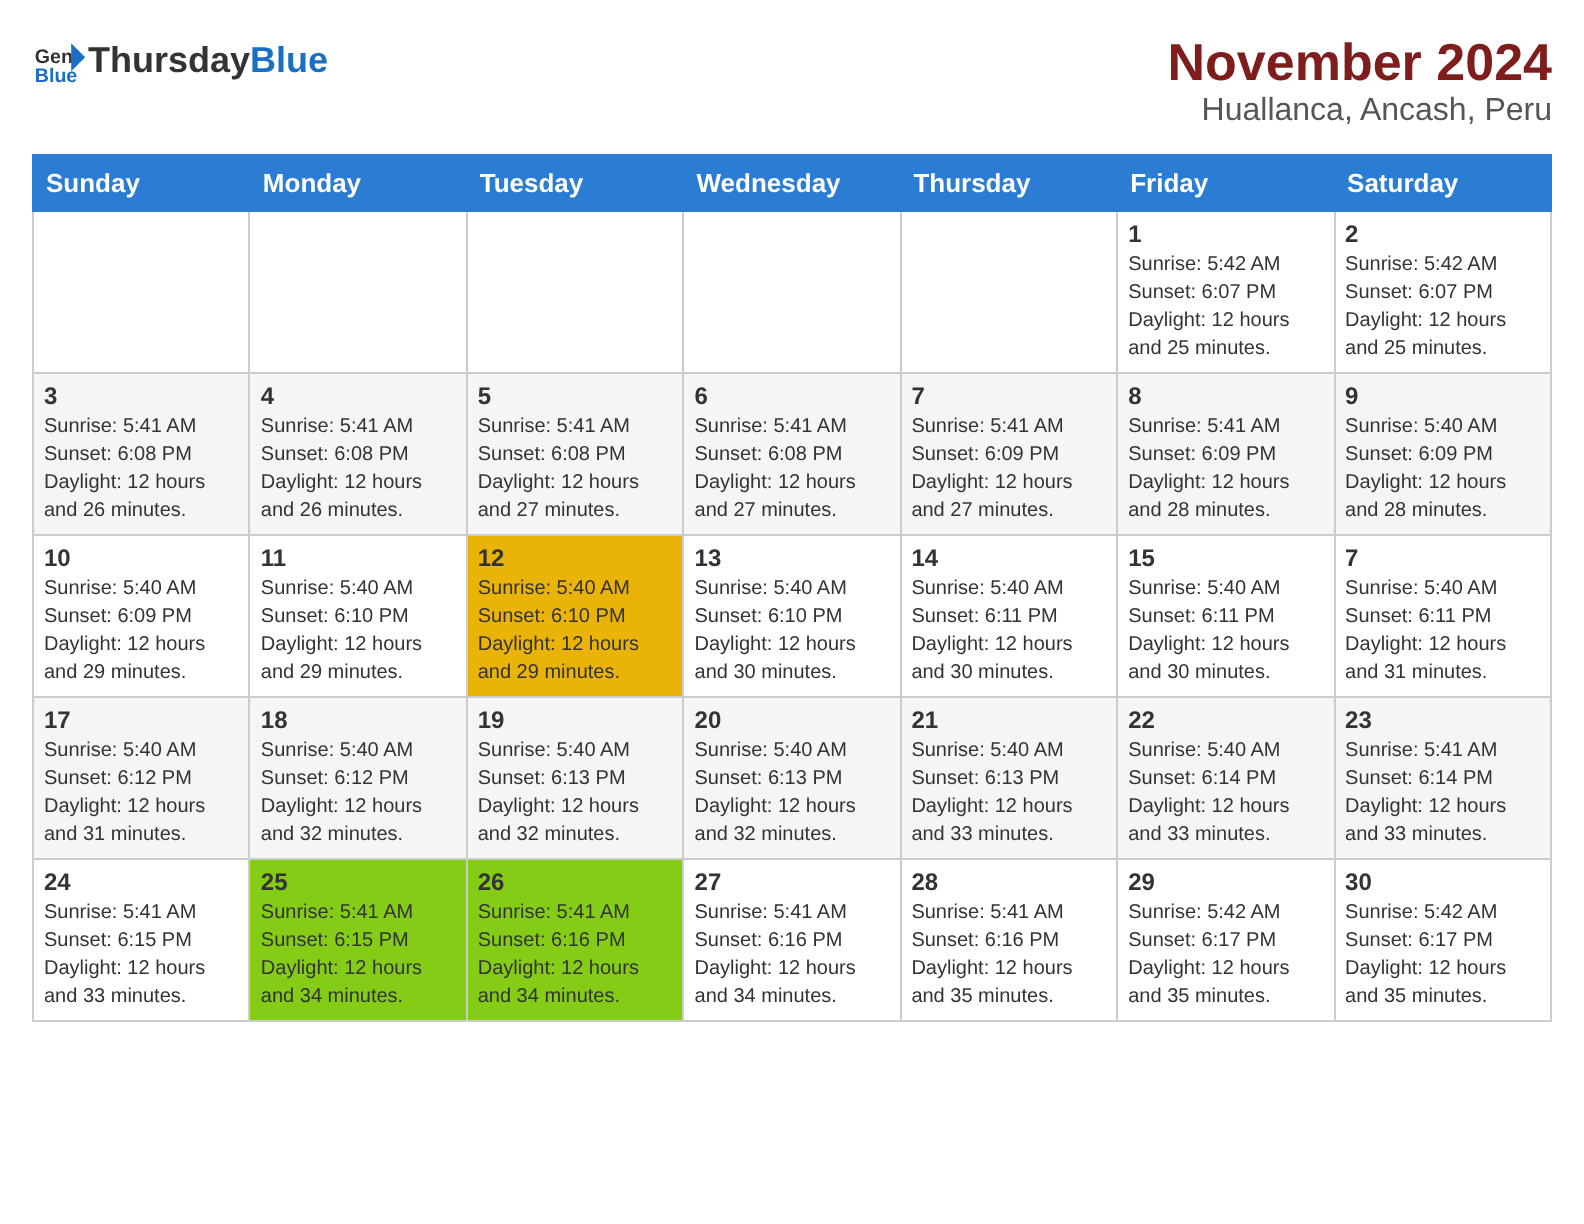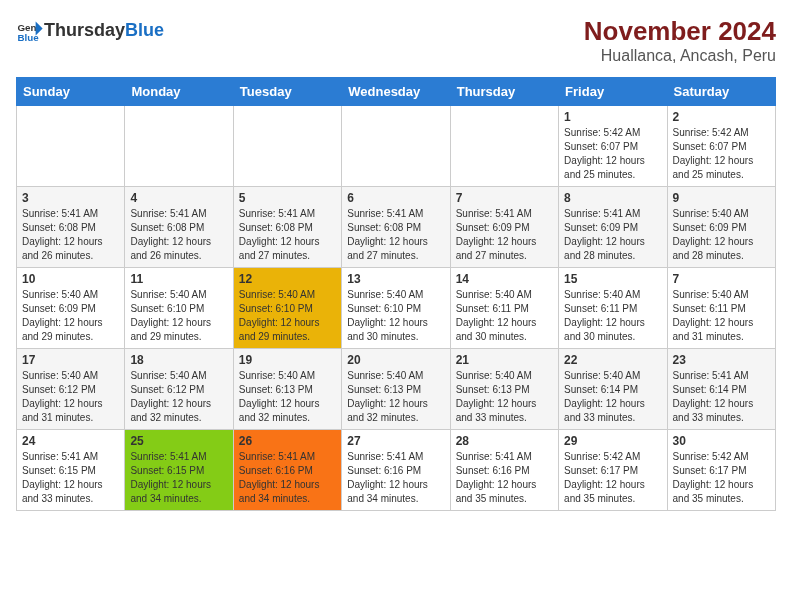--- a/index.html
+++ b/index.html
@@ -283,21 +283,21 @@
           <div class="cell-info" style="white-space: pre-line;">Sunrise: 5:41 AM
 Sunset: 6:15 PM
 Daylight: 12 hours and 33 minutes.</div>
         </td>
         <td style="background: #84cc16;">
           <span class="day-number">25</span>
           <div class="cell-info" style="white-space: pre-line;">Sunrise: 5:41 AM
 Sunset: 6:15 PM
 Daylight: 12 hours and 34 minutes.</div>
         </td>
-        <td style="background: #f97316;">
+        <td style="background: #84cc16;">
           <span class="day-number">26</span>
           <div class="cell-info" style="white-space: pre-line;">Sunrise: 5:41 AM
 Sunset: 6:16 PM
 Daylight: 12 hours and 34 minutes.</div>
         </td>
         <td style="background: rgb(255, 255, 255); margin-top: 40px;">
           <span class="day-number">27</span>
           <div class="cell-info" style="white-space: pre-line;">Sunrise: 5:41 AM
 Sunset: 6:16 PM
 Daylight: 12 hours and 34 minutes.</div>

